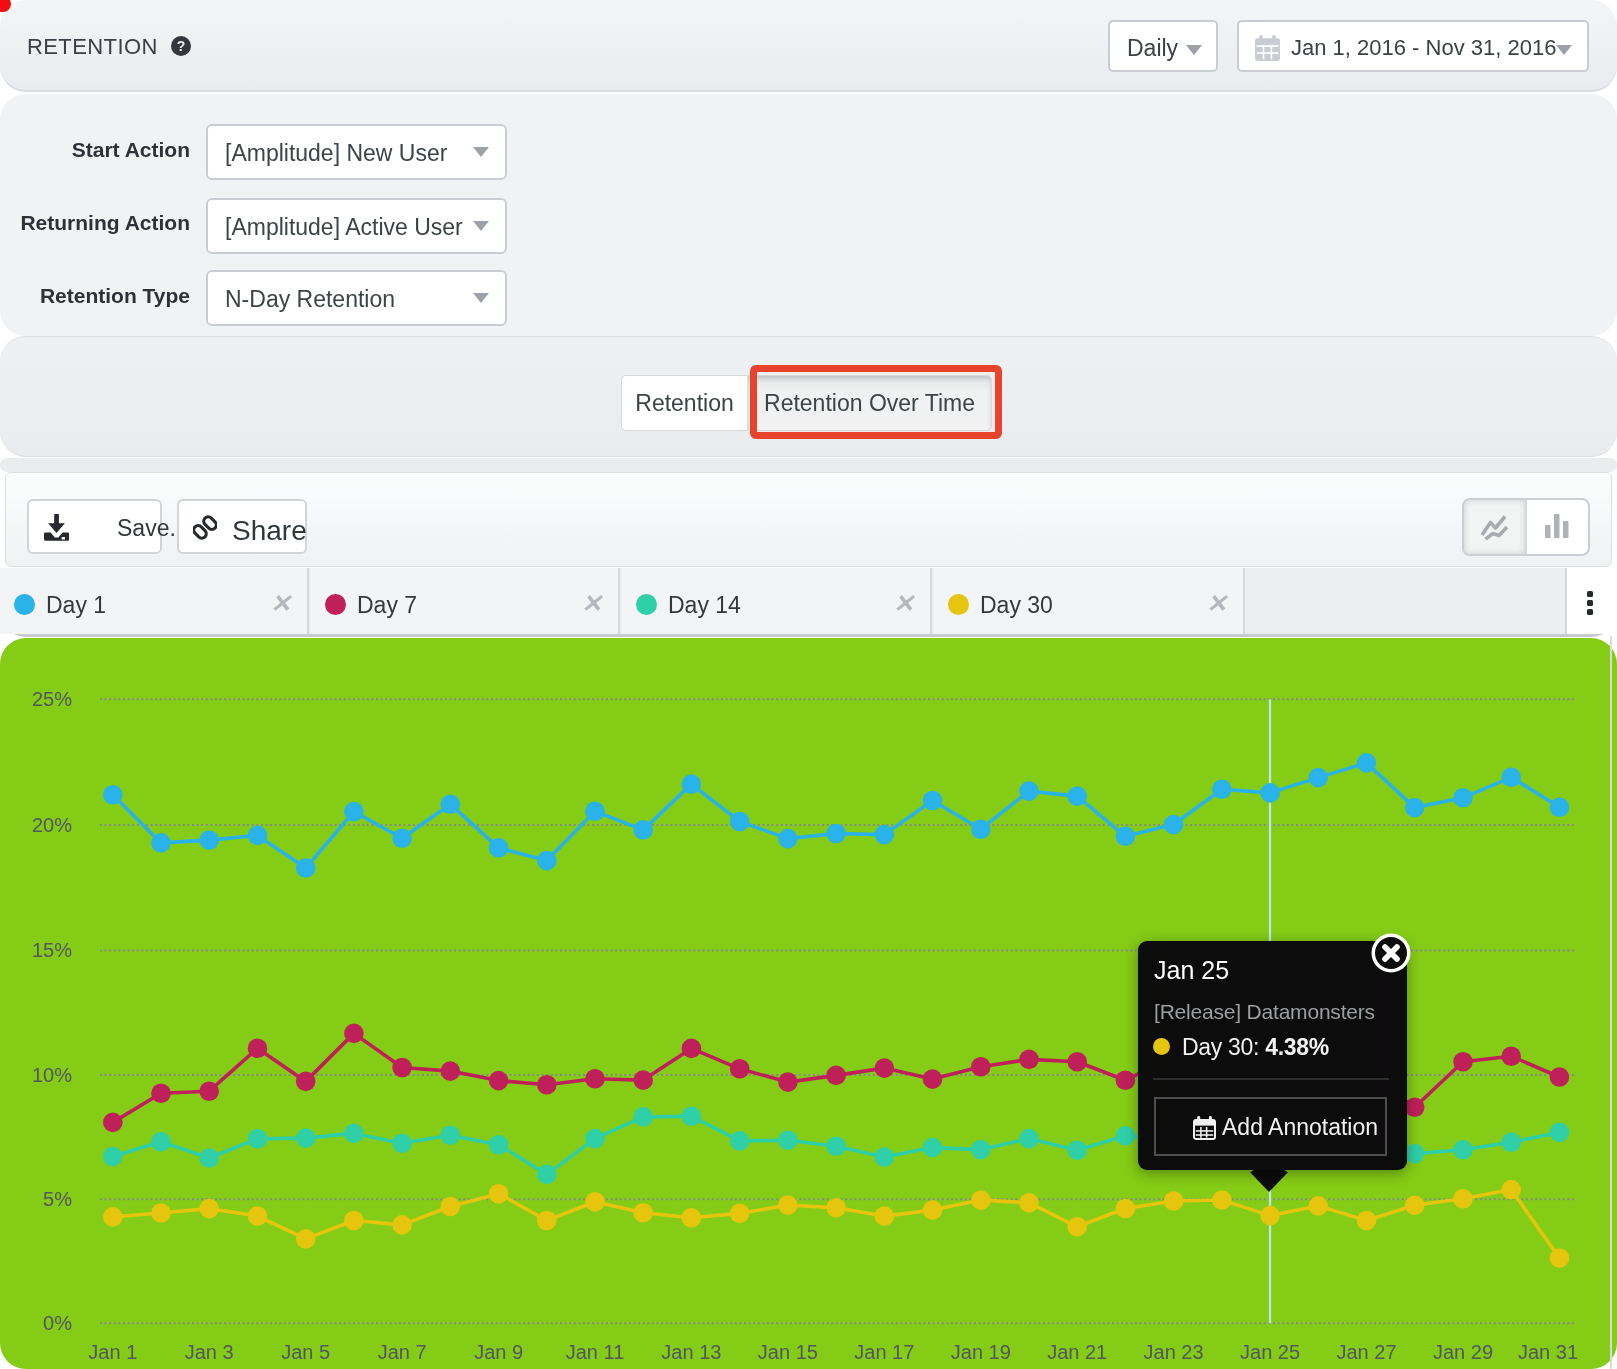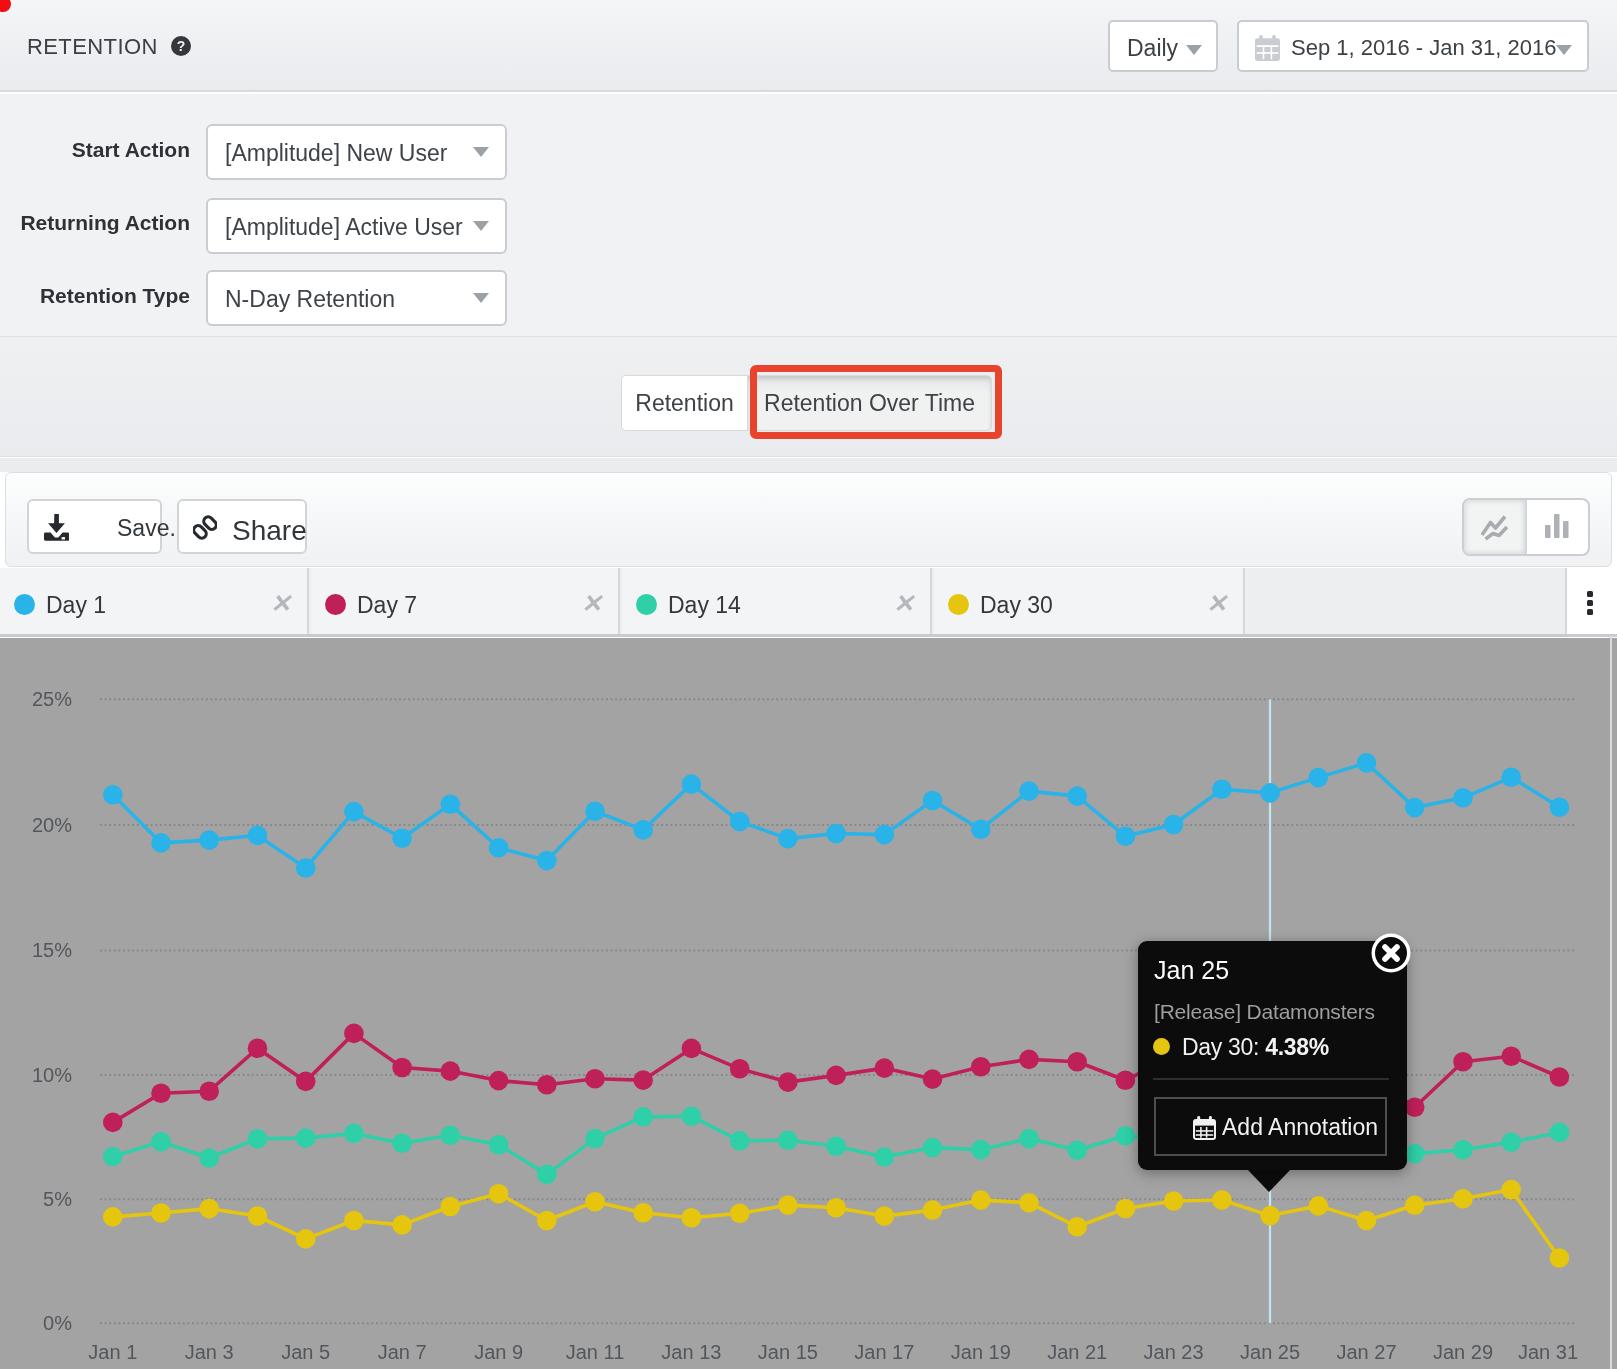--- a/index.html
+++ b/index.html
@@ -1,15 +1,15 @@
 <!DOCTYPE html>
 <html><head><meta charset="utf-8"><style>
 * { margin:0; padding:0; box-sizing:border-box; }
 html,body { width:1617px; height:1369px; font-family:"Liberation Sans", sans-serif; background:#fff; overflow:hidden; position:relative; }
-.abs { position:absolute; }
+.abs { position:absolute;border-radius:26px; }
 
 
 #hdr { left:0; top:0; width:1617px; height:92px; background:linear-gradient(#f4f5f7, #e9ebee); border-bottom:2px solid #d8dbde; }
 #reddot { left:-5px; top:-4px; width:16px; height:16px; border-radius:50%; background:#f20d12; }
 #hdr h1 { position:absolute; left:27px; top:34px; font-size:22px; font-weight:normal; letter-spacing:0.4px; color:#3b4046; }
 #qm { left:171px; top:36px; }
 .btn { position:absolute; background:#fff; border:2px solid #c9ccd0; border-radius:5px; }
 #daily { left:1108px; top:20px; width:110px; height:52px; }
 #daily span { position:absolute; left:17px; top:13px; font-size:23px; color:#3c4146; }
 #daily .car { right:14px; top:23px; }
@@ -52,21 +52,21 @@
 
 #legend { left:0; top:568px; width:1617px; height:69px; background:#eceef0; border-bottom:3px solid #c8cbcf; }
 .ltab { position:absolute; top:0; height:66px; background:#f3f4f6; border-right:2px solid #d5d8db; }
 .ltab .dot { position:absolute; left:14px; top:26px; width:21px; height:21px; border-radius:50%; }
 .ltab span { position:absolute; left:46px; top:24px; font-size:23px; color:#34383c; }
 .ltab .x { position:absolute; right:16px; top:21px; font-size:25px; font-weight:bold; color:#b4b8bd; }
 #menu3 { position:absolute; right:0; top:0; width:52px; height:66px; background:#fff; border-left:2px solid #d5d8db; }
 #menu3 .d { position:absolute; left:20px; width:6px; height:6px; border-radius:1.5px; background:#26292d; }
 
 
-#chartwrap { left:0; top:638px; width:1617px; height:731px; background:#a3a3a3; }
+#chartwrap { left:0; top:638px; width:1617px; height:731px; background:#84cc16; }
 .axlab { font-family:"Liberation Sans", sans-serif; font-size:20px; fill:#53575c; }
 
 
 #tip { left:1138px; top:941px; width:269px; height:229px; background:#0c0c0c; border-radius:9px; box-shadow:0 3px 14px rgba(0,0,0,0.35); z-index:5; }
 #tip .t1 { position:absolute; left:16px; top:15px; font-size:25px; color:#fdfdfd; }
 #tip .t2 { position:absolute; left:16px; top:59px; font-size:21px; color:#9c9ea0; letter-spacing:-0.2px; }
 #tip .t3 { position:absolute; left:44px; top:93px; font-size:23px; color:#f2f2f2; white-space:nowrap; letter-spacing:-0.3px; }
 #tip .t3 b { font-weight:bold; }
 #tip .ydot { position:absolute; left:15px; top:97px; width:17px; height:17px; border-radius:50%; background:#e5c50e; }
 #tip hr { position:absolute; left:15px; top:137px; width:236px; border:none; border-top:2px solid #2e2e2e; }
@@ -91,21 +91,21 @@
   <div class="btn" id="daterange">
       <span class="cal"><svg width="25" height="26" viewBox="0 0 25 26">
 <rect x="4.2" y="0" width="3.6" height="6.5" rx="1.6" fill="#c9cdd2"></rect>
 <rect x="17.2" y="0" width="3.6" height="6.5" rx="1.6" fill="#c9cdd2"></rect>
 <rect x="0" y="3.2" width="25" height="22.8" rx="2.4" fill="#c9cdd2"></rect>
 <rect x="1.6" y="10.2" width="21.8" height="1.8" fill="#ffffff"></rect>
 <rect x="1.6" y="17.2" width="21.8" height="1.6" fill="#ffffff"></rect>
 <rect x="7.7" y="10.2" width="1.6" height="14" fill="#ffffff"></rect>
 <rect x="15.6" y="10.2" width="1.6" height="14" fill="#ffffff"></rect>
 </svg></span>
-      <span>Sep 1, 2016 - Jan 31, 2016</span>
+      <span>Jan 1, 2016 - Nov 31, 2016</span>
       <i class="car"></i>
     </div>
 </div>
 
 <div class="abs" id="form">
   <div class="lbl" style="left:0; top:44px;">Start Action</div>
   <div class="sel" style="top:30px;">
       <span>[Amplitude] New User</span>
       <i class="car"></i>
     </div>

